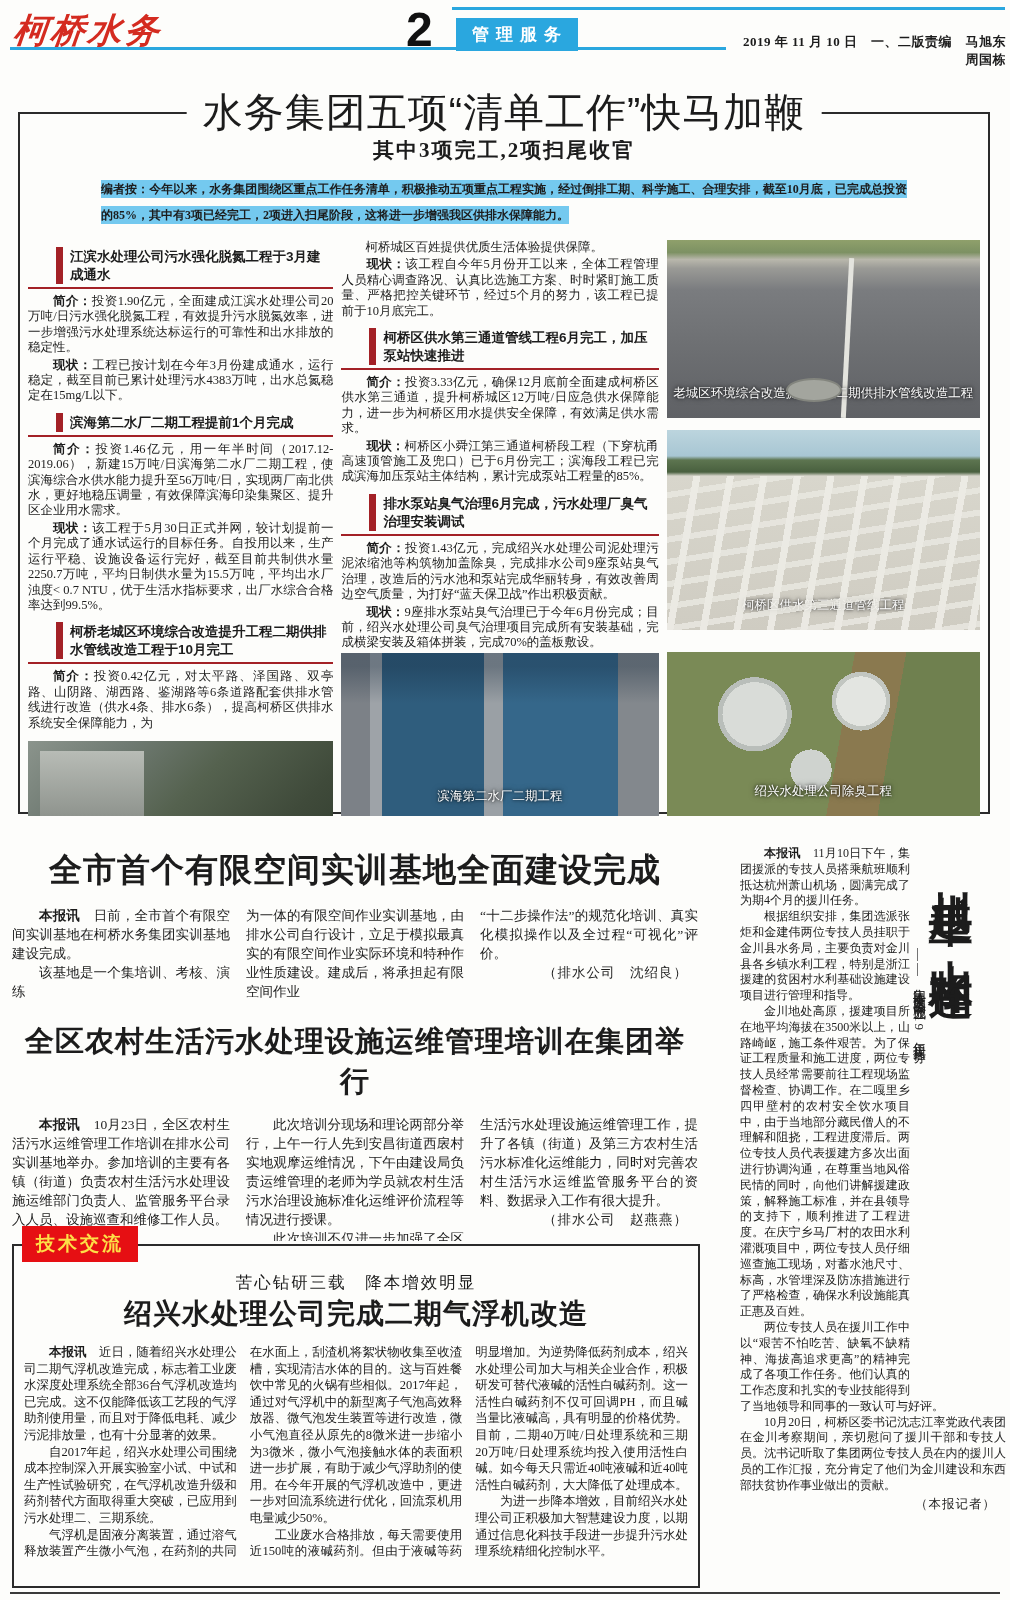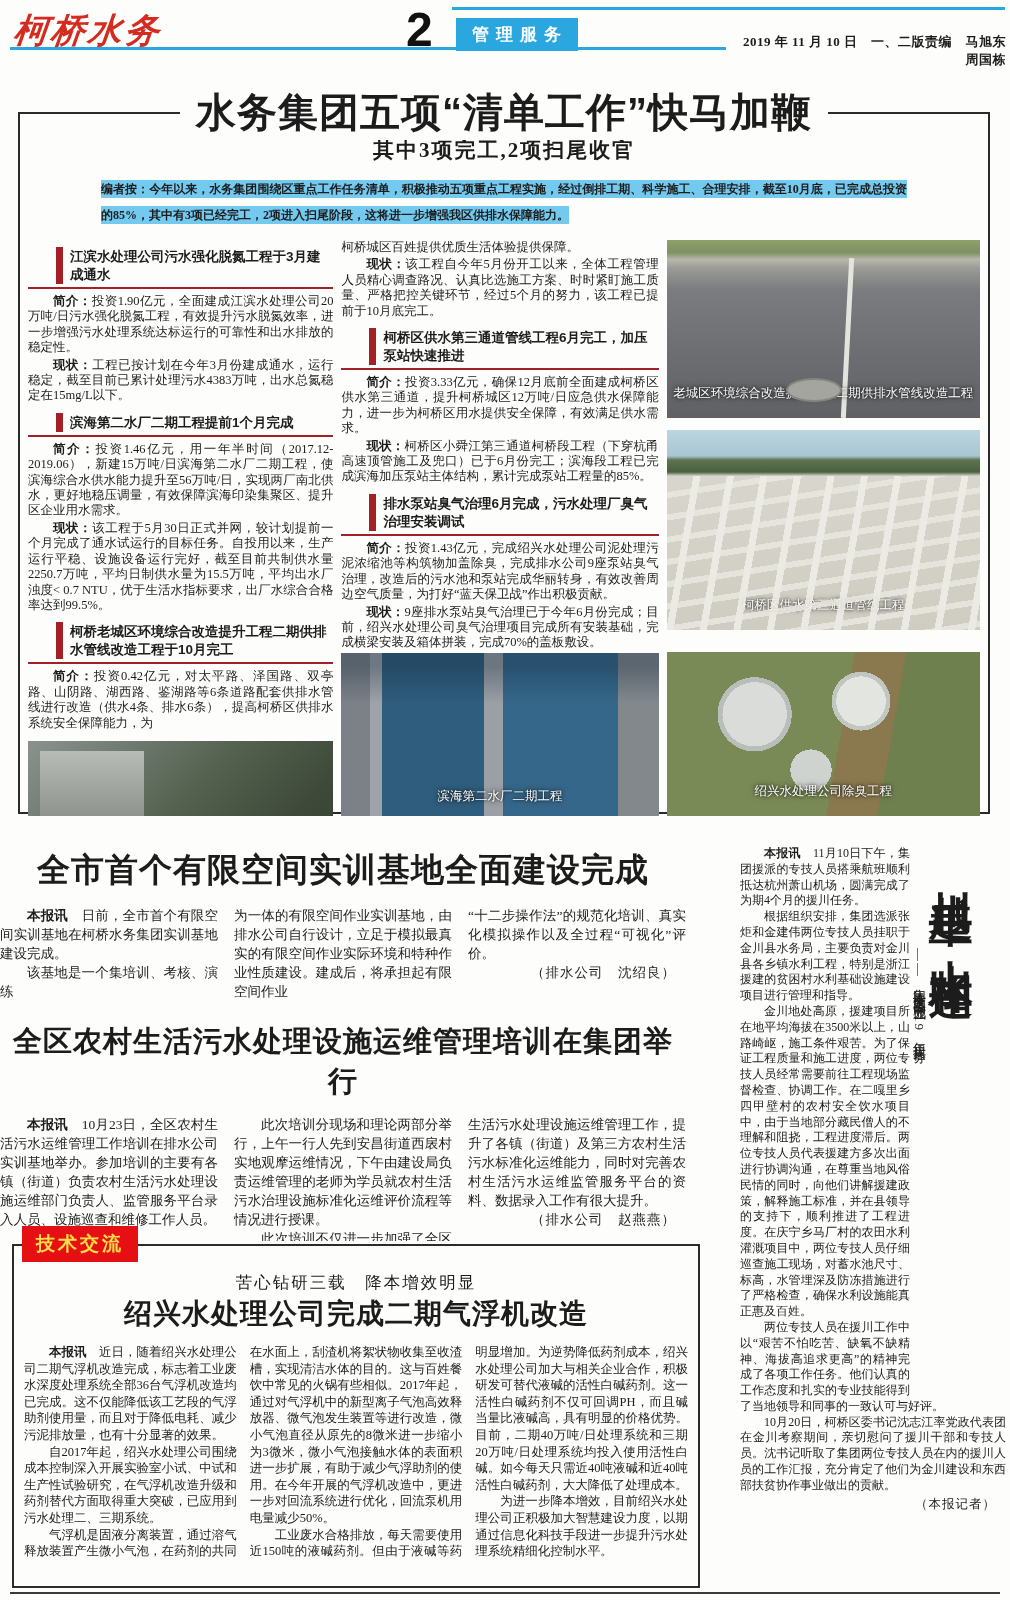--- a/index.html
+++ b/index.html
@@ -24,33 +24,33 @@
   .section-badge{left:456px;top:18px;background:var(--blue);color:#fff;font-family:var(--sans);
             font-weight:800;font-size:17px;letter-spacing:7px;padding:5px 10px 5px 16px;}
   .rule-a{left:10px;top:47px;width:716px;height:3px;background:var(--blue);}
   .rule-b{left:452px;top:7px;width:553px;height:3px;background:var(--blue);}
   .dateline{left:726px;top:33px;width:280px;text-align:right;font-size:13px;font-weight:700;
             font-family:var(--serif);letter-spacing:.5px;}
 
   
   .feature-box{left:18px;top:112px;width:972px;height:702px;border:2px solid #2b2b2b;}
   .feature-headline{position:absolute;top:-29px;left:50%;transform:translateX(-50%);
-      background:#fdfdfb;padding:0 16px;font-family:var(--sans);font-size:40px;font-weight:700;
+      background:#fdfdfb;padding:0 16px;font-family:var(--sans);font-size:40px;font-weight:400;
       white-space:nowrap;letter-spacing:1px;}
   .feature-subhead{text-align:center;margin-top:22px;font-size:21px;font-weight:700;letter-spacing:2px;}
   .editor-note{width:806px;margin:12px auto 12px;font-size:12px;line-height:26px;font-weight:700;
       text-align:justify;}
   .editor-note .hl{background:var(--hl);padding:2px 0;-webkit-box-decoration-break:clone;box-decoration-break:clone;}
   .fcols{display:flex;gap:8px;padding:0 8px;margin-top:12px;height:576px;}
   .fcol{display:flex;flex-direction:column;overflow:hidden;}
   .fcol1{width:310px;}
   .fcol2{width:322px;}
   .fcol3{width:318px;}
   .fcol p{font-size:12.5px;line-height:15.4px;text-align:justify;text-indent:2em;margin-bottom:2px;}
-  .fcol p.noind{text-indent:0;}
+  .fcol p.noind{text-indent:0;margin-left:24px;}
   .fcol p b{font-family:var(--sans);font-weight:800;}
   .atitle{display:flex;align-items:stretch;border-bottom:2px solid var(--dred);
       margin:7px 0 5px;padding-bottom:3px;padding-left:28px;}
   .atitle .bar{width:7px;background:var(--dred);margin-right:7px;flex-shrink:0;}
   .atitle .t{font-family:var(--sans);font-size:13.5px;font-weight:800;line-height:18px;padding-top:1px;}
 
   
   .photo{position:relative;width:100%;overflow:hidden;flex-shrink:0;}
   .caption{position:absolute;bottom:16px;left:0;right:0;text-align:center;color:#fff;
       font-size:12.5px;font-family:var(--sans);text-shadow:0 0 3px rgba(0,0,0,.9),0 0 6px rgba(0,0,0,.6);
@@ -74,21 +74,21 @@
   .ph-channels{background:
       linear-gradient(180deg,rgba(20,40,60,.35) 0 8%,transparent 30%),
       linear-gradient(90deg,#7c8187 0 9%,#9ea3a8 9% 13%,#2f5d7d 13% 45%,#9aa0a5 45% 51%,#35678a 51% 87%,#83888d 87%);}
   .ph-aerial{background:
       radial-gradient(circle at 28% 38%,#d9dcd8 0 13%,#b9beba 13% 15%,transparent 15%),
       radial-gradient(circle at 62% 30%,#e3e5e1 0 11%,#c2c6c1 11% 13%,transparent 13%),
       radial-gradient(circle at 46% 72%,#cfd3cf 0 10%,transparent 10%),
       linear-gradient(100deg,#7a8a56 0 55%,#8a794f 55% 70%,#6f804f 70%);}
 
   
-  .sec{left:0;width:686px;}
+  .sec{left:12px;width:686px;}
   .sec-title{text-align:center;font-family:var(--sans);font-weight:900;letter-spacing:1px;}
   .sec2{top:848px;}
   .sec2 .sec-title{font-size:33px;}
   .sec3{top:1022px;}
   .sec3 .sec-title{font-size:29px;}
   .scols{display:flex;gap:16px;margin-top:13px;}
   .scol{flex:1;font-size:13.5px;line-height:19px;text-align:justify;overflow:hidden;}
   .sec2 .scols{height:96px;}
   .sec3 .scols{height:126px;}
   .scol p{text-indent:2em;}

